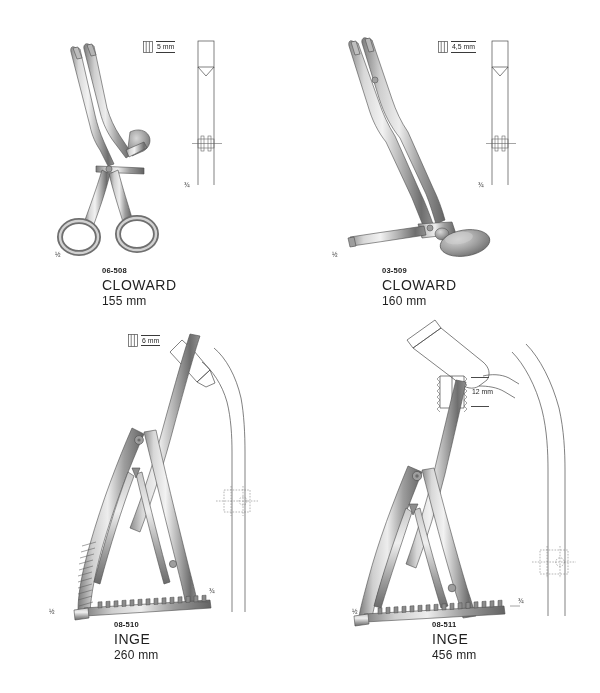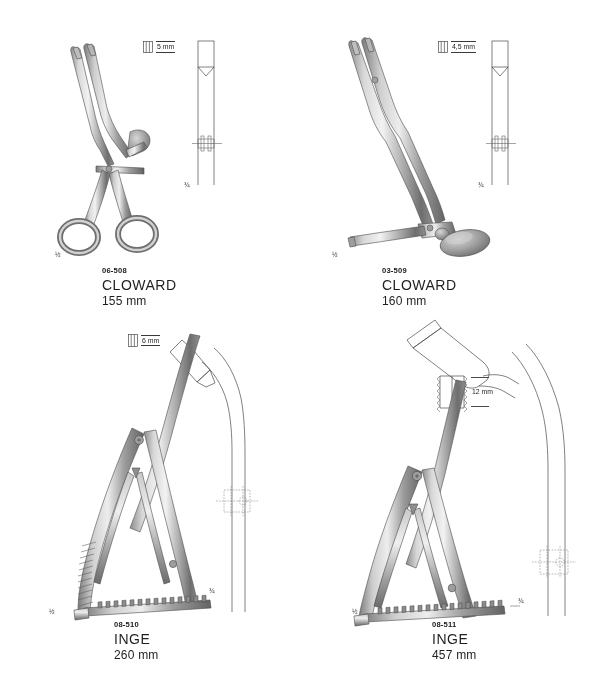--- a/index.html
+++ b/index.html
@@ -371,17 +371,17 @@
       <circle cx="50" cy="218" r="4.2" class="ln-dash" fill="#fff"></circle>
     </g>
     <line x1="0" y1="262" x2="10" y2="262" class="ln-thin"></line>
   </svg>
 
   <div class="frac" style="left:218px;top:278px;">¾</div>
 
   <div class="caption" style="left:95px;top:300px;margin-left:37px;">
     <div class="cat-code">08-511</div>
     <div class="cat-name">INGE</div>
-    <div class="cat-size">457 mm</div>
+    <div class="cat-size">456 mm</div>
   </div>
 </div>
 
 </div>
 
 </body></html>

